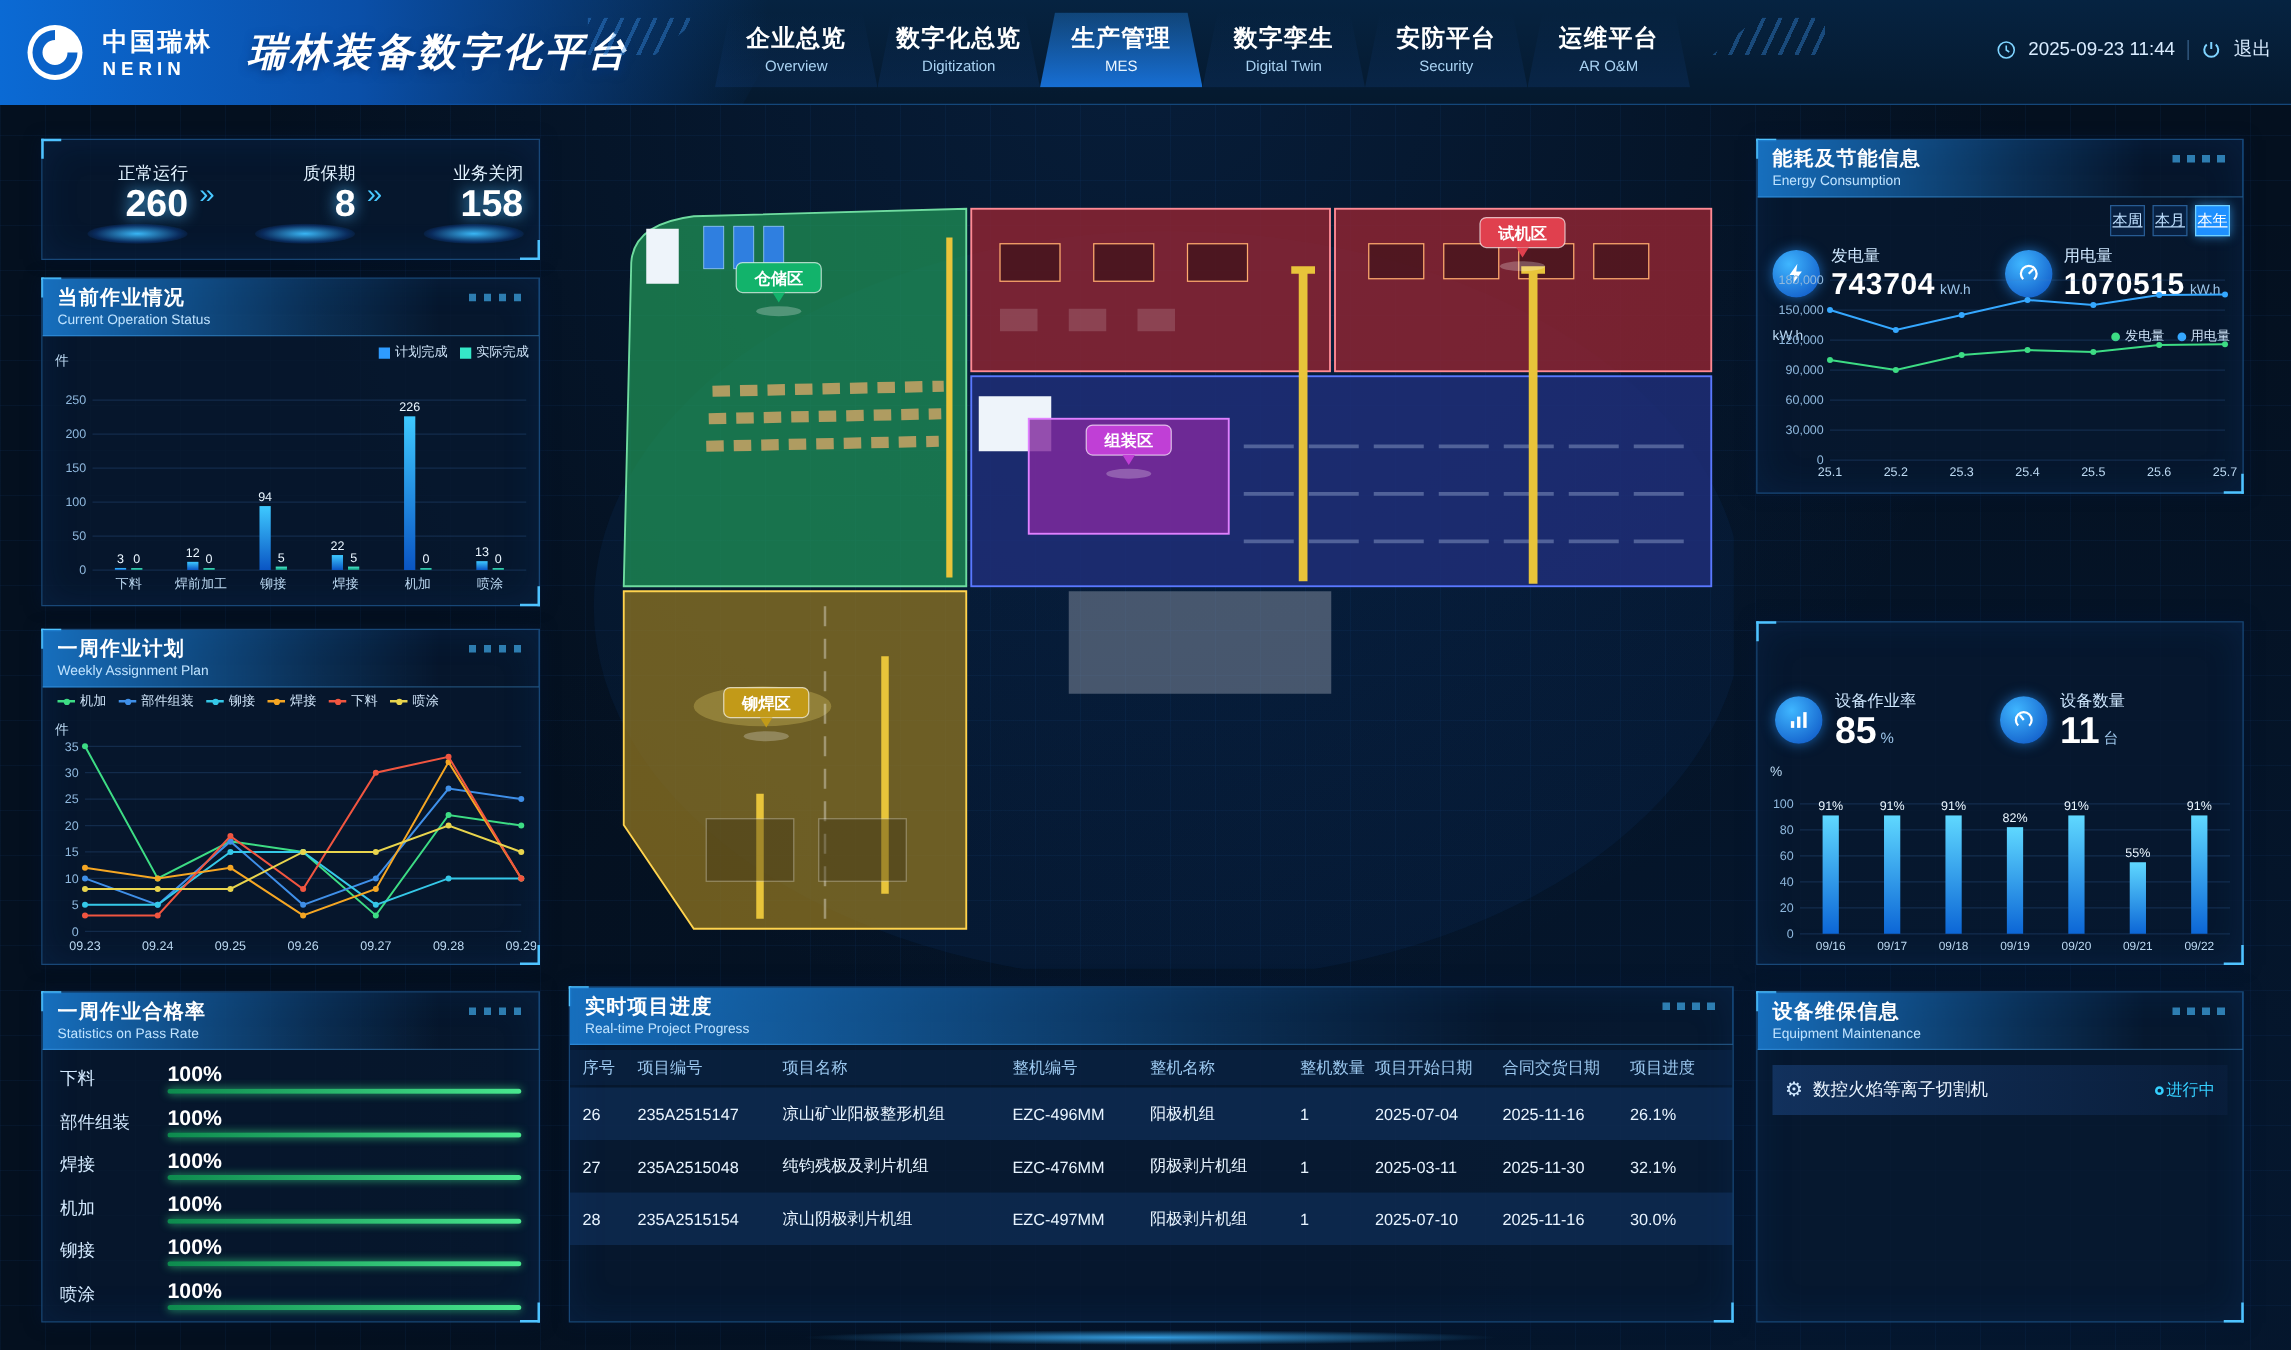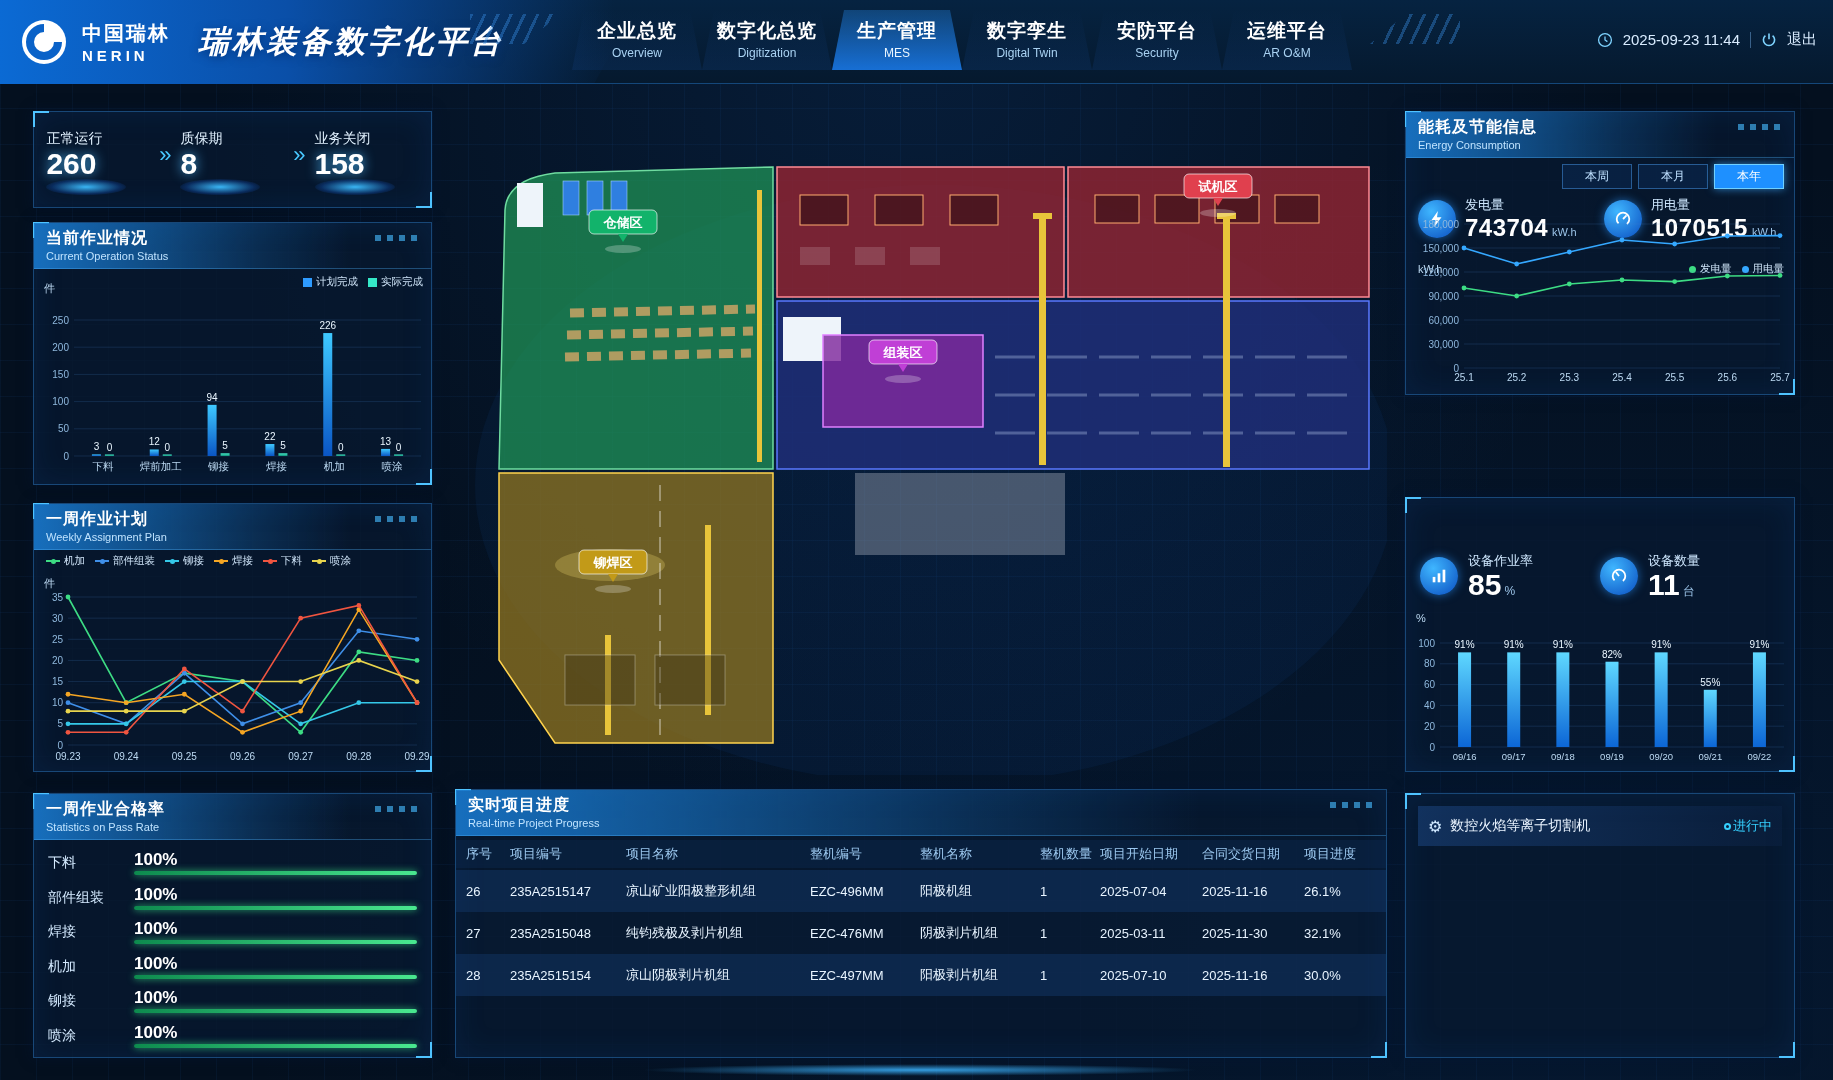--- a/index.html
+++ b/index.html
@@ -62,21 +62,21 @@
     border-bottom:1px solid rgba(80,180,255,.35); }
   .p-head::after { content:''; position:absolute; right:10px; top:12px; width:46px; height:6px;
     background:repeating-linear-gradient(90deg,#3fa9e8 0 6px,transparent 6px 12px); opacity:.7; }
   .p-title { font-size:16px; font-weight:bold; color:#fff; letter-spacing:1px; }
   .p-sub { font-size:11px; color:#bfe3ff; margin-top:1px; }
   .unit-label { position:absolute; font-size:11px; color:#bcd9f2; }
   .chart-svg { position:absolute; }
   
   .stats-panel { left:33px; top:111px; width:399px; height:97px; }
   #status-cards { display:flex; align-items:center; justify-content:space-around; height:100%; padding:6px 8px 0; }
-  .stat-card { display:flex; flex-direction:column; align-items:flex-start; width:104px; }
+  .stat-card { display:flex; flex-direction:column; align-items:flex-end; width:104px; }
   .stat-label { font-size:14px; color:#e2f2ff; }
   .stat-value { font-size:30px; font-weight:bold; color:#fff; line-height:1.05;
     text-shadow:0 0 12px rgba(80,190,255,.9); }
   .stat-base { width:80px; height:16px; border-radius:50%;
     background:radial-gradient(ellipse at center,rgba(60,190,255,.95),rgba(20,90,200,.3) 60%,transparent 78%); }
   .stat-arrow { color:#49c8ff; font-size:22px; transform:translateY(-8px); }
   
   .ops-panel    { left:33px;  top:222px; width:399px; height:263px; }
   .weekly-panel { left:33px;  top:503px; width:399px; height:269px; }
   .pass-panel   { left:33px;  top:793px; width:399px; height:265px; }
@@ -112,22 +112,22 @@
   .pp-hrow,.pp-row { display:grid; padding:0 10px;
     grid-template-columns:44px 116px 184px 110px 120px 60px 102px 102px 74px; align-items:center; }
   .pp-hrow { position:absolute; top:50px; left:0; right:0; height:28px;
     background:rgba(15,45,90,.35); color:#9cc8ef; font-size:13px; }
   #pp-body { position:absolute; top:80px; left:0; right:0; }
   .pp-row { height:42px; font-size:13px; color:#e8f4ff; cursor:pointer; }
   .pp-row.even { background:rgba(26,70,130,.35); }
   .pp-row.odd  { background:rgba(10,30,60,.25); }
   
   #energy-tabs { position:absolute; top:52px; right:10px; display:flex; gap:6px; }
-  .etab { font-size:12px; padding:3px 22px; cursor:pointer; color:#bfe0ff;
-    background:rgba(10,40,80,.6); border:1px solid rgba(70,150,230,.5); }
+  .etab { font-size:12px; padding:3px 1px; cursor:pointer; color:#bfe0ff;
+    background:rgba(10,40,80,.6); border:1px solid rgba(70,150,230,.5);text-decoration:underline; }
   .etab.active { background:#1e90ff; color:#fff; border-color:#6fd0ff;
     box-shadow:0 0 8px rgba(60,170,255,.7); }
   .energy-metrics { position:absolute; top:84px; left:0; right:0; display:flex; gap:8px; padding:0 12px; }
   .metric { flex:1; display:flex; align-items:center; gap:9px; }
   .m-icon { width:38px; height:38px; border-radius:50%; flex:0 0 auto;
     background:radial-gradient(circle at 35% 30%,#3fb6ff,#0a4ec0);
     display:flex; align-items:center; justify-content:center;
     box-shadow:0 0 10px rgba(40,150,255,.6); }
   .m-label { font-size:13px; color:#cfe8ff; }
   .m-value { font-size:24px; font-weight:bold; color:#fff; letter-spacing:.5px; }
@@ -776,20 +776,24 @@
       <rect x="293.7857142857143" y="62.8" width="13" height="57.2" fill="url(#gradCyan)"></rect>
       <text x="300.2857142857143" y="58.8" fill="#eaf6ff" font-size="10" text-anchor="middle">55%</text>
       <text x="300.2857142857143" y="133" fill="#bcd9f2" font-size="9.5" text-anchor="middle">09/21</text>
       <rect x="342.92857142857144" y="25.36" width="13" height="94.64" fill="url(#gradCyan)"></rect>
       <text x="349.42857142857144" y="21.36" fill="#eaf6ff" font-size="10" text-anchor="middle">91%</text>
       <text x="349.42857142857144" y="133" fill="#bcd9f2" font-size="9.5" text-anchor="middle">09/22</text>
     </svg>
 </div>
 
 <div class="panel maint-panel">
+  <div class="p-head">
+    <div class="p-title">设备维保信息</div>
+    <div class="p-sub">Equipment Maintenance</div>
+  </div>
   <div class="maint-row">
     <span class="gear">⚙</span>
     <span class="maint-name">数控火焰等离子切割机</span>
     <span class="maint-status">
       <span class="status-dot"></span>
       <span>进行中</span>
     </span>
   </div>
 </div>
 

